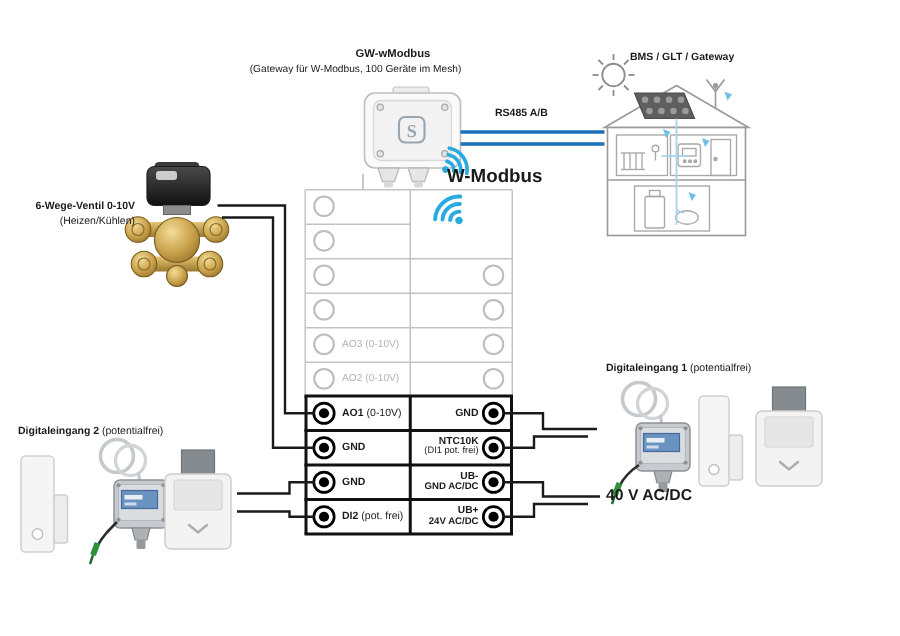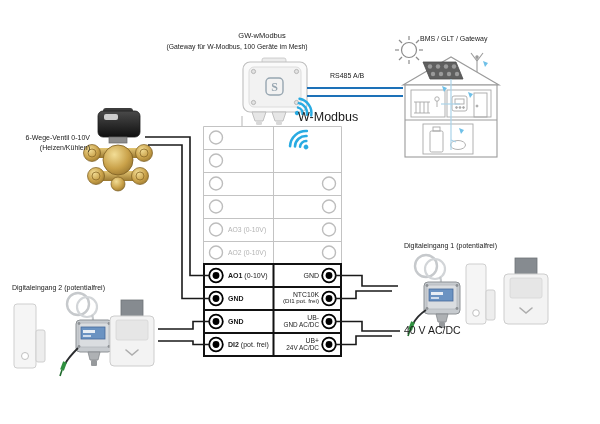--- a/index.html
+++ b/index.html
@@ -1,19 +1,19 @@
 <!DOCTYPE html>
 <html><head>
 <meta charset="utf-8">
 <style>
   html,body{margin:0;padding:0;background:#fff;}
   .canvas{position:relative;width:600px;height:424px;background:#fff;overflow:hidden;
           font-family:"Liberation Sans",sans-serif;color:#1a1a1a;}
   .t{position:absolute;white-space:nowrap;line-height:1.15;}
-  .b{font-weight:normal;}
+  .b{font-weight:bold;}
   .muted{color:#b3b3b3;}
   .ralign{text-align:right;}
   svg{position:absolute;left:0;top:0;}
   .tlabel-main{font-weight:bold;}
   .tlabel-sub{font-weight:normal;}
 </style>
 </head>
 <body>
 
 <div class="canvas">

